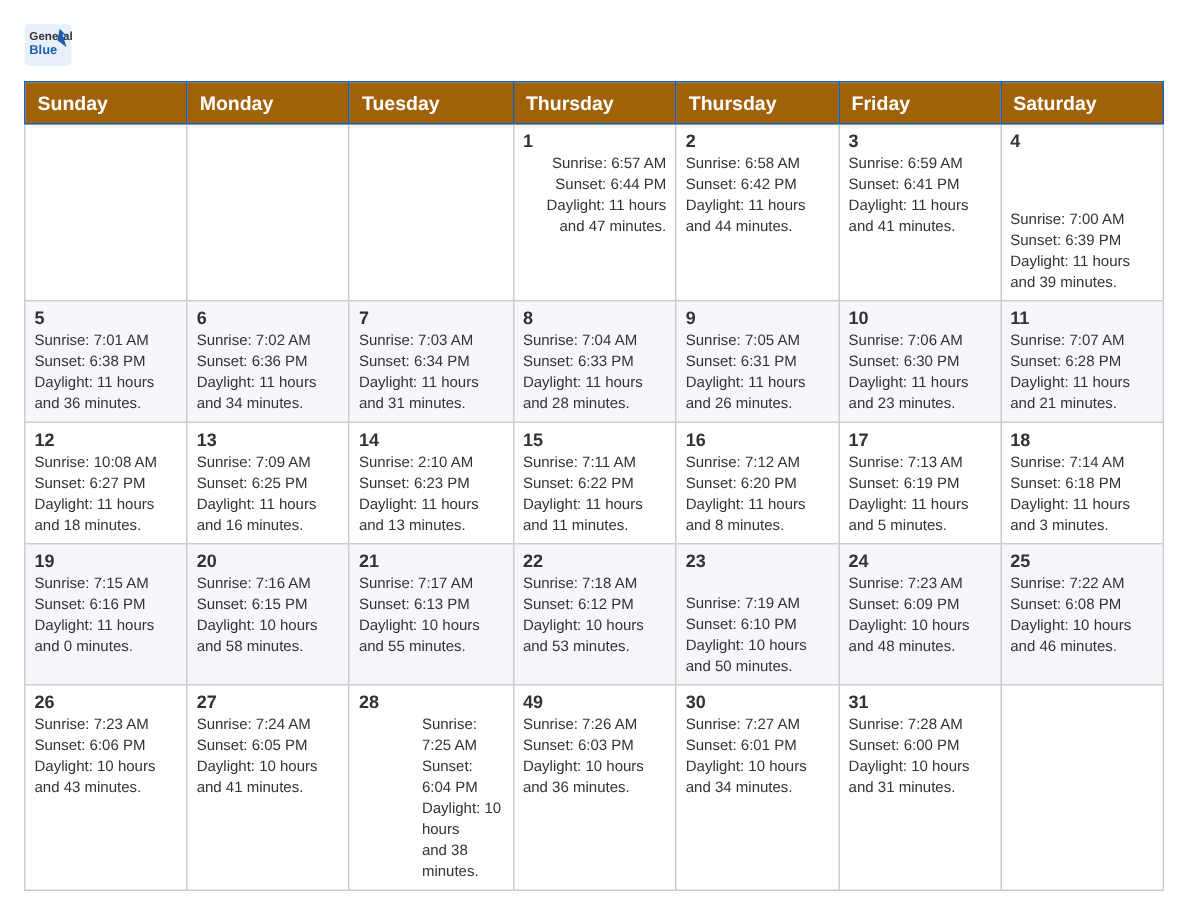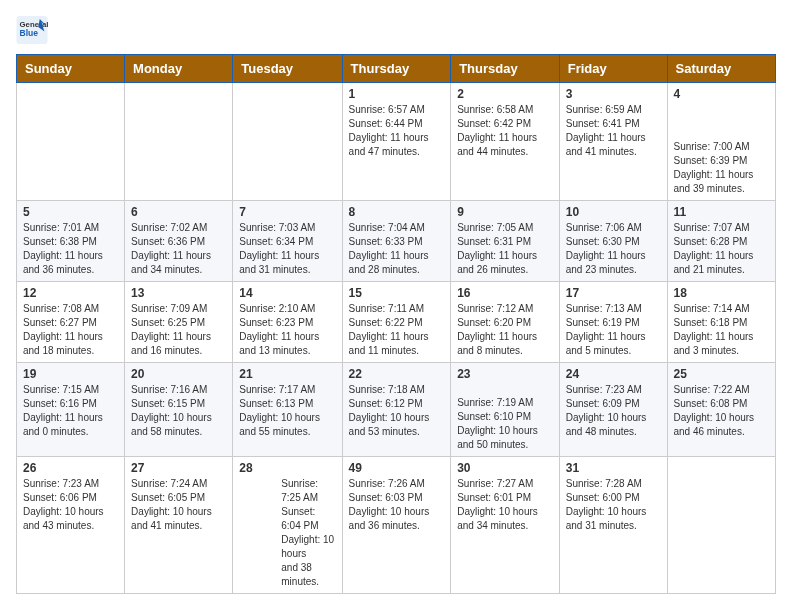--- a/index.html
+++ b/index.html
@@ -104,21 +104,21 @@
         <th>Saturday</th>
       </tr>
   </thead>
   <tbody id="calendar-body">
   <tr>
         <td></td>
         <td></td>
         <td></td>
         <td>
           <div class="day-number">1</div>
-          <div class="day-info" style="white-space: pre-line;">Sunrise: 6:57 AM
+          <div class="day-info" style="white-space: pre-line; text-align: right;">Sunrise: 6:57 AM
 Sunset: 6:44 PM
 Daylight: 11 hours
 and 47 minutes.</div>
         </td>
         <td>
           <div class="day-number">2</div>
           <div class="day-info" style="white-space: pre-line;">Sunrise: 6:58 AM
 Sunset: 6:42 PM
 Daylight: 11 hours
 and 44 minutes.</div>
@@ -185,21 +185,21 @@
           <div class="day-number">11</div>
           <div class="day-info" style="white-space: pre-line;">Sunrise: 7:07 AM
 Sunset: 6:28 PM
 Daylight: 11 hours
 and 21 minutes.</div>
         </td>
       </tr>
       <tr>
         <td>
           <div class="day-number">12</div>
-          <div class="day-info" style="white-space: pre-line;">Sunrise: 7:08 AM
+          <div class="day-info" style="white-space: pre-line;">Sunrise: 10:08 AM
 Sunset: 6:27 PM
 Daylight: 11 hours
 and 18 minutes.</div>
         </td>
         <td>
           <div class="day-number">13</div>
           <div class="day-info" style="white-space: pre-line;">Sunrise: 7:09 AM
 Sunset: 6:25 PM
 Daylight: 11 hours
 and 16 minutes.</div>

